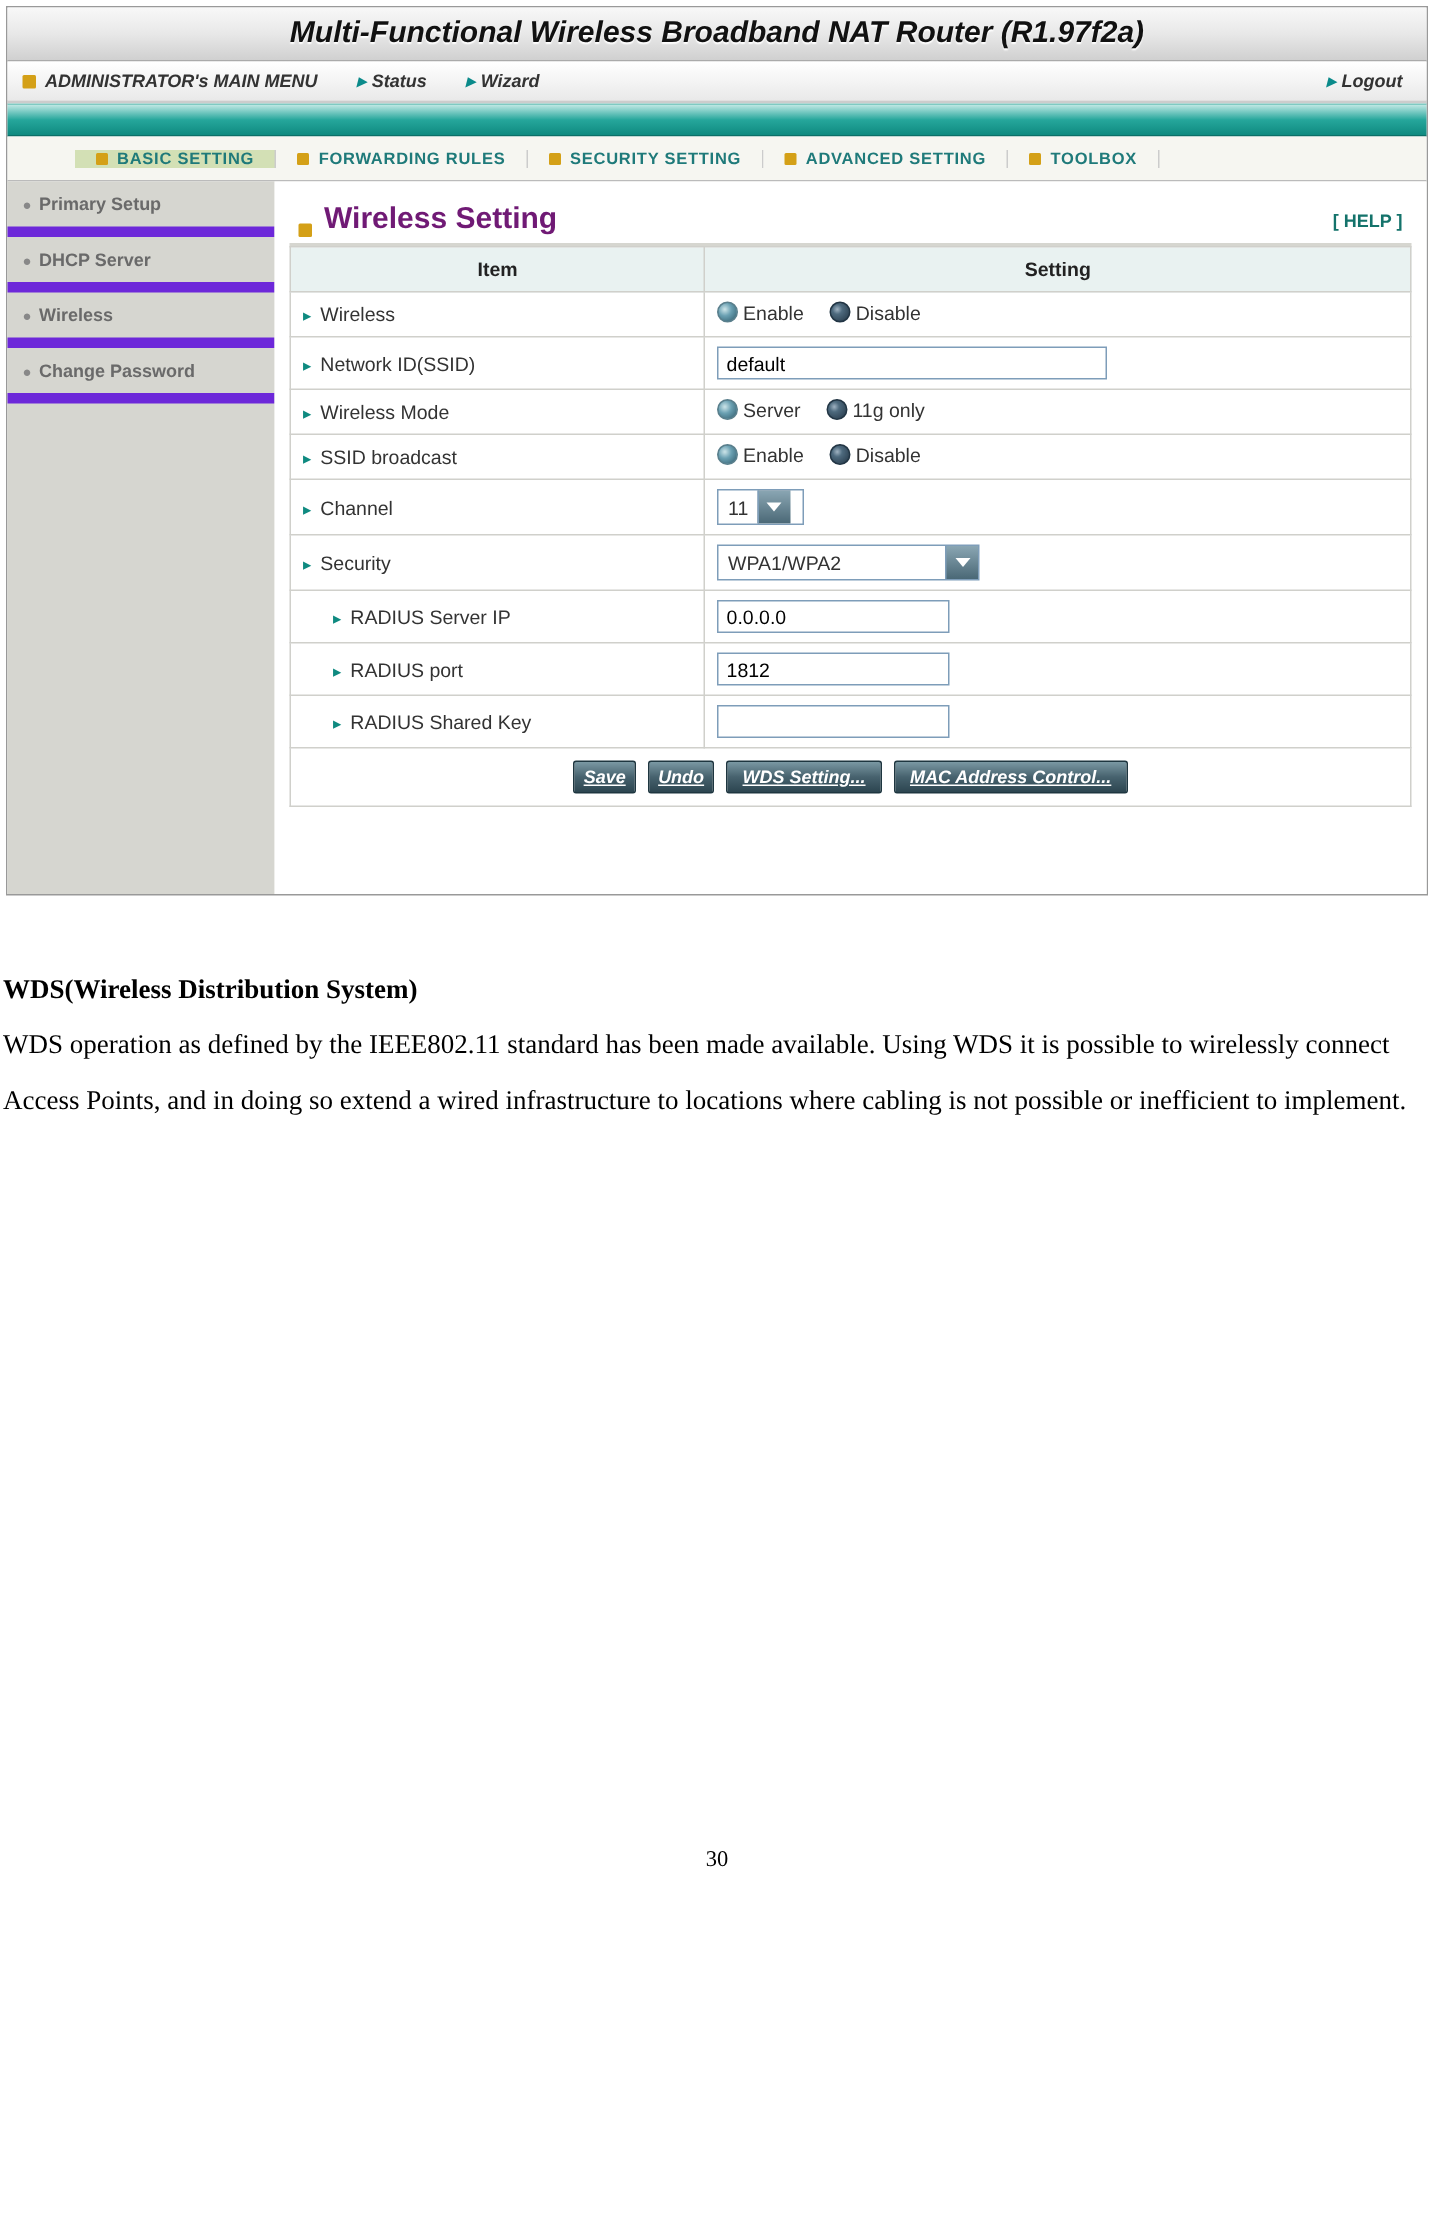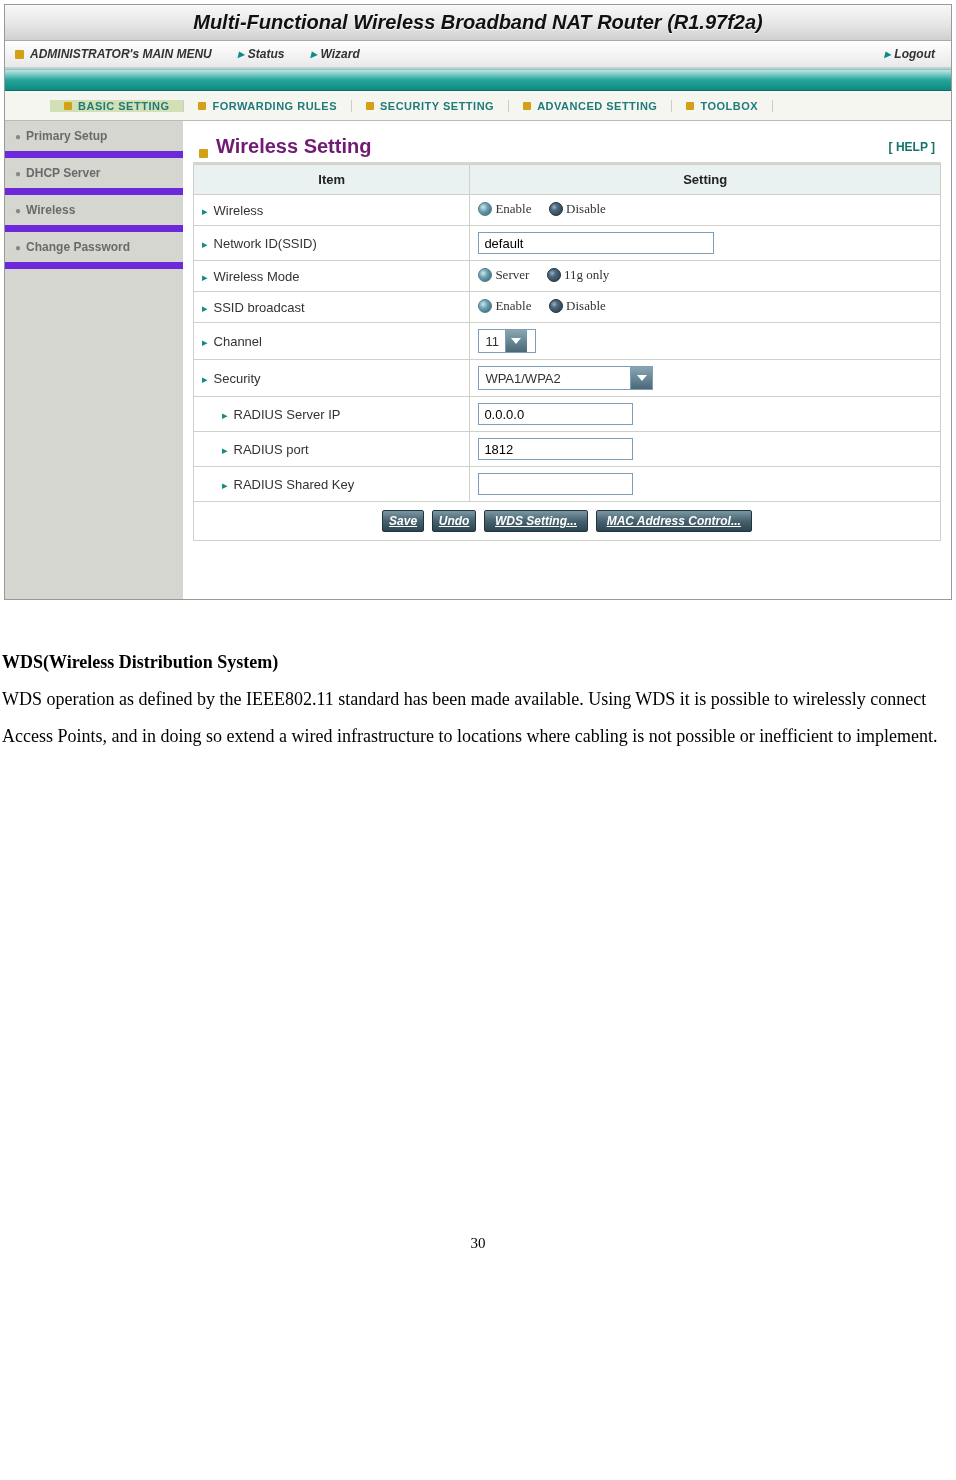--- a/index.html
+++ b/index.html
@@ -60,21 +60,21 @@
     width: 14px; height: 14px; border-radius: 50%;
     display: inline-block; vertical-align: middle;
     margin-right: 3px;
     background: radial-gradient(circle at 35% 35%, #cfe6ea 0%, #6aa0b2 40%, #2f5a6b 100%);
     border: 1px solid #5a7f8c;
   }
   .radio-dot.sel {
     background: radial-gradient(circle at 35% 35%, #a0b3c2 0%, #4e6a7e 30%, #223544 100%);
     border-color: #223544;
   }
-  .radio-wrap { display:inline-flex; align-items:center; margin-right: 14px; font-family: Liberation Serif, serif; }
+  .radio-wrap { display:inline-flex; align-items:flex-start; margin-right: 14px; }
   .text-input {
     border: 1px solid #7e9db9; background: #fff; height: 22px;
     padding: 2px 5px; font-size: 13px; font-family: Arial;
   }
   .select-sim {
     display: inline-flex; align-items: center; border: 1px solid #7e9db9; background: #fff;
     height: 24px;
   }
   .select-sim .sval { padding: 2px 6px; font-size: 13px; }
   .select-sim .sbtn {
@@ -181,21 +181,21 @@
                 </span>
             <span class="radio-wrap">
                   <span class="radio-dot sel"></span>
                   <span>Disable</span>
                 </span>
           </td>
         </tr>
         <tr>
           <td class="item-cell"><span class="arr">▸</span><span>Network ID(SSID)</span></td>
           <td>
-            <input class="text-input" style="width: 236px;" value="default">
+            <input class="text-input" style="width: 260px;" value="default">
           </td>
         </tr>
         <tr>
           <td class="item-cell"><span class="arr">▸</span><span>Wireless Mode</span></td>
           <td>
             <span class="radio-wrap">
                   <span class="radio-dot"></span>
                   <span>Server</span>
                 </span>
             <span class="radio-wrap">

